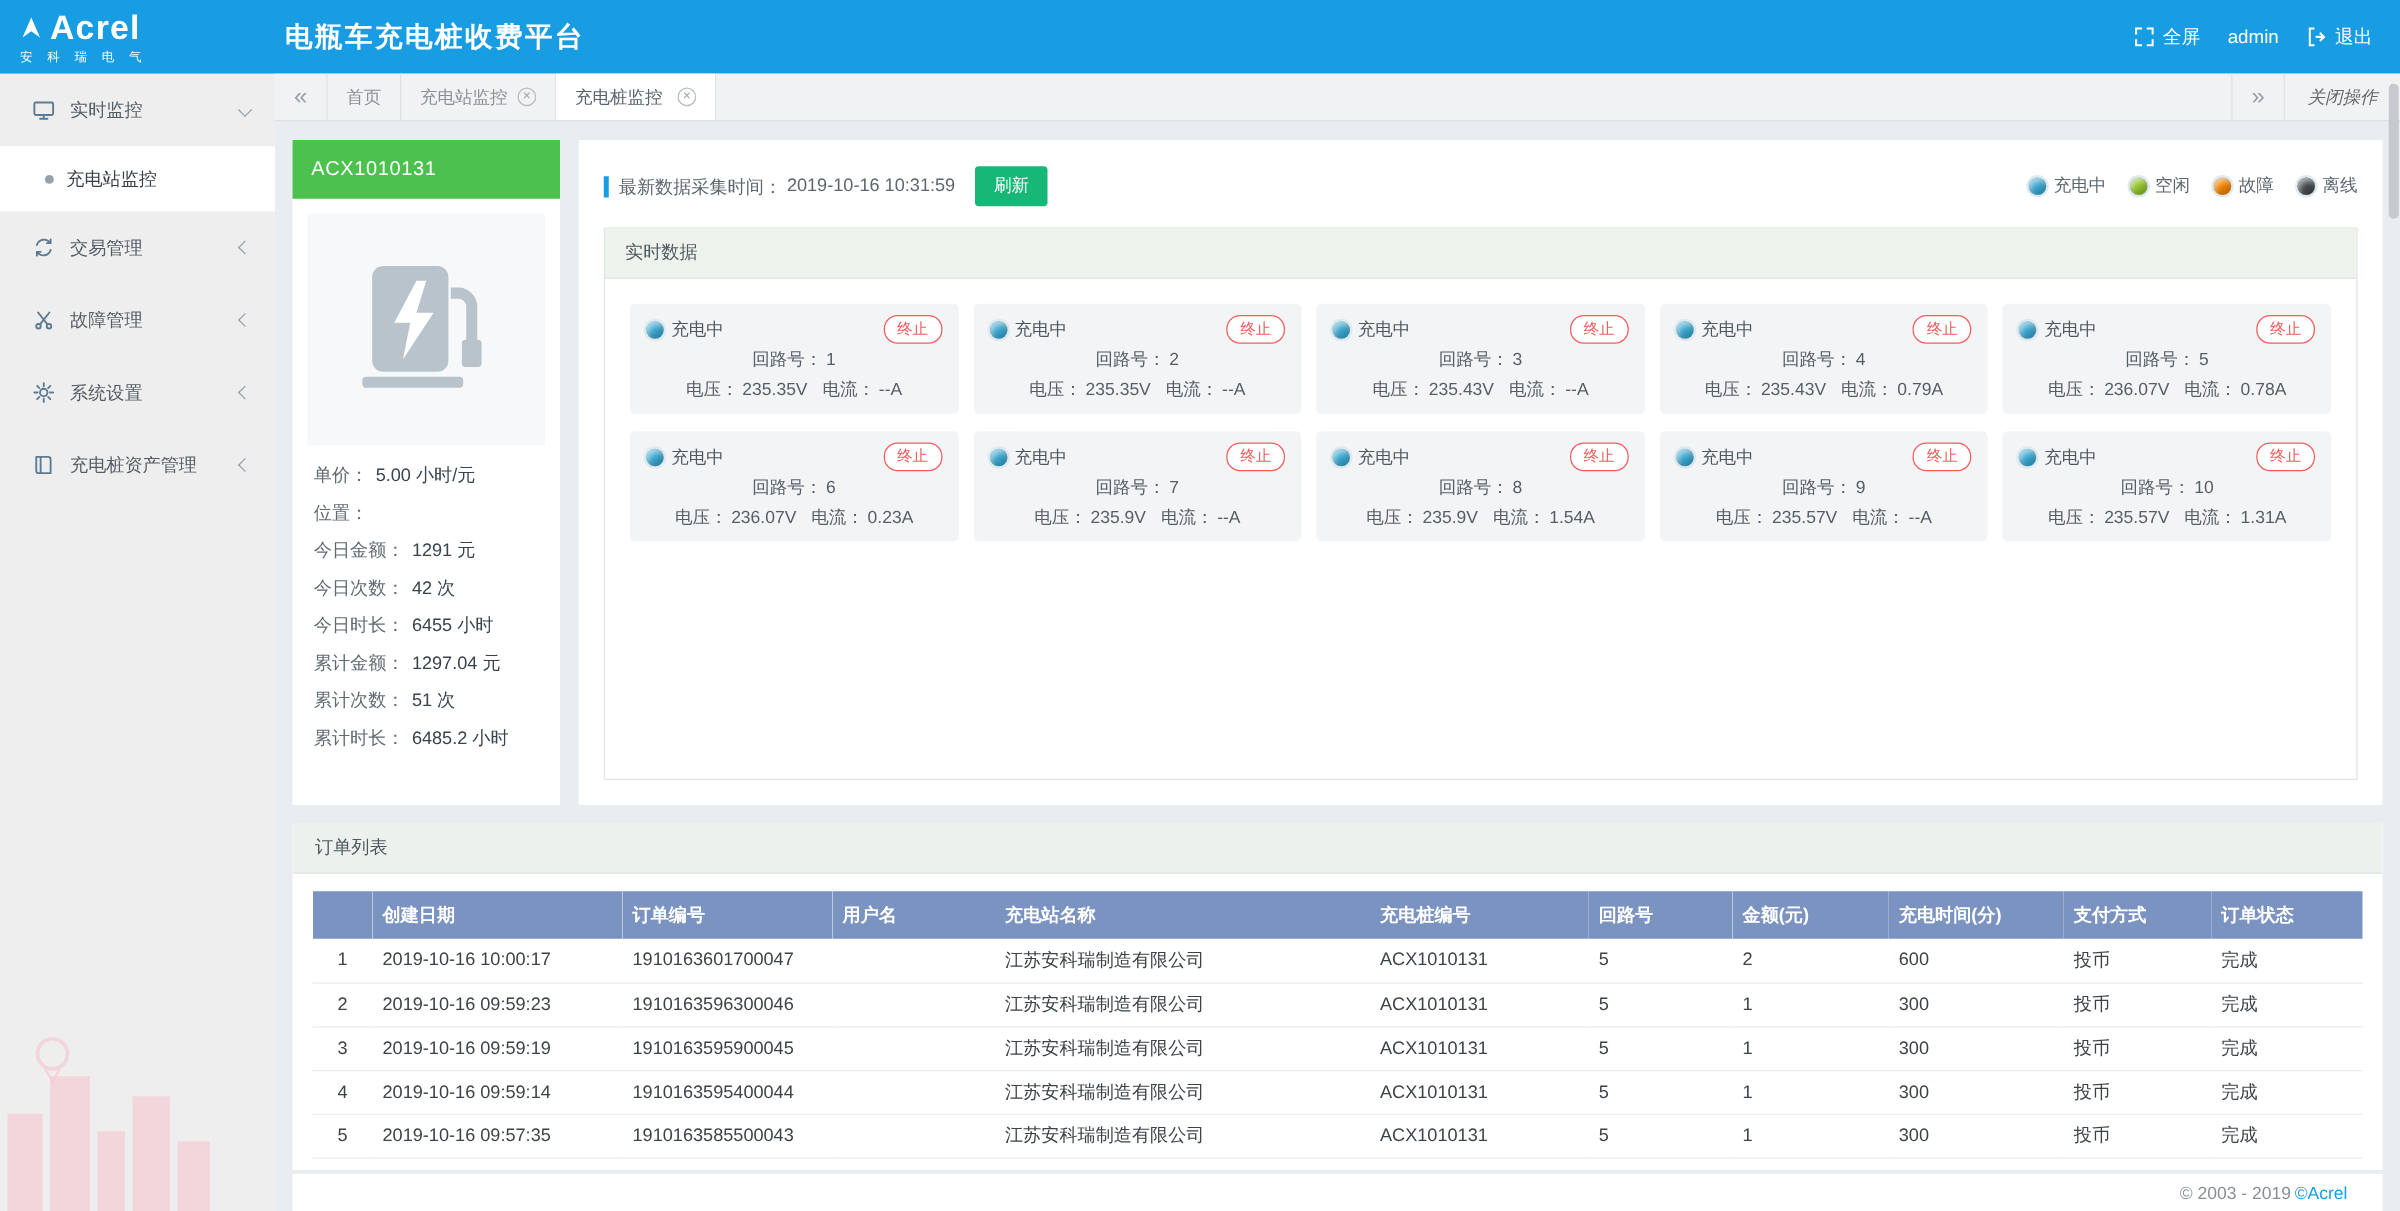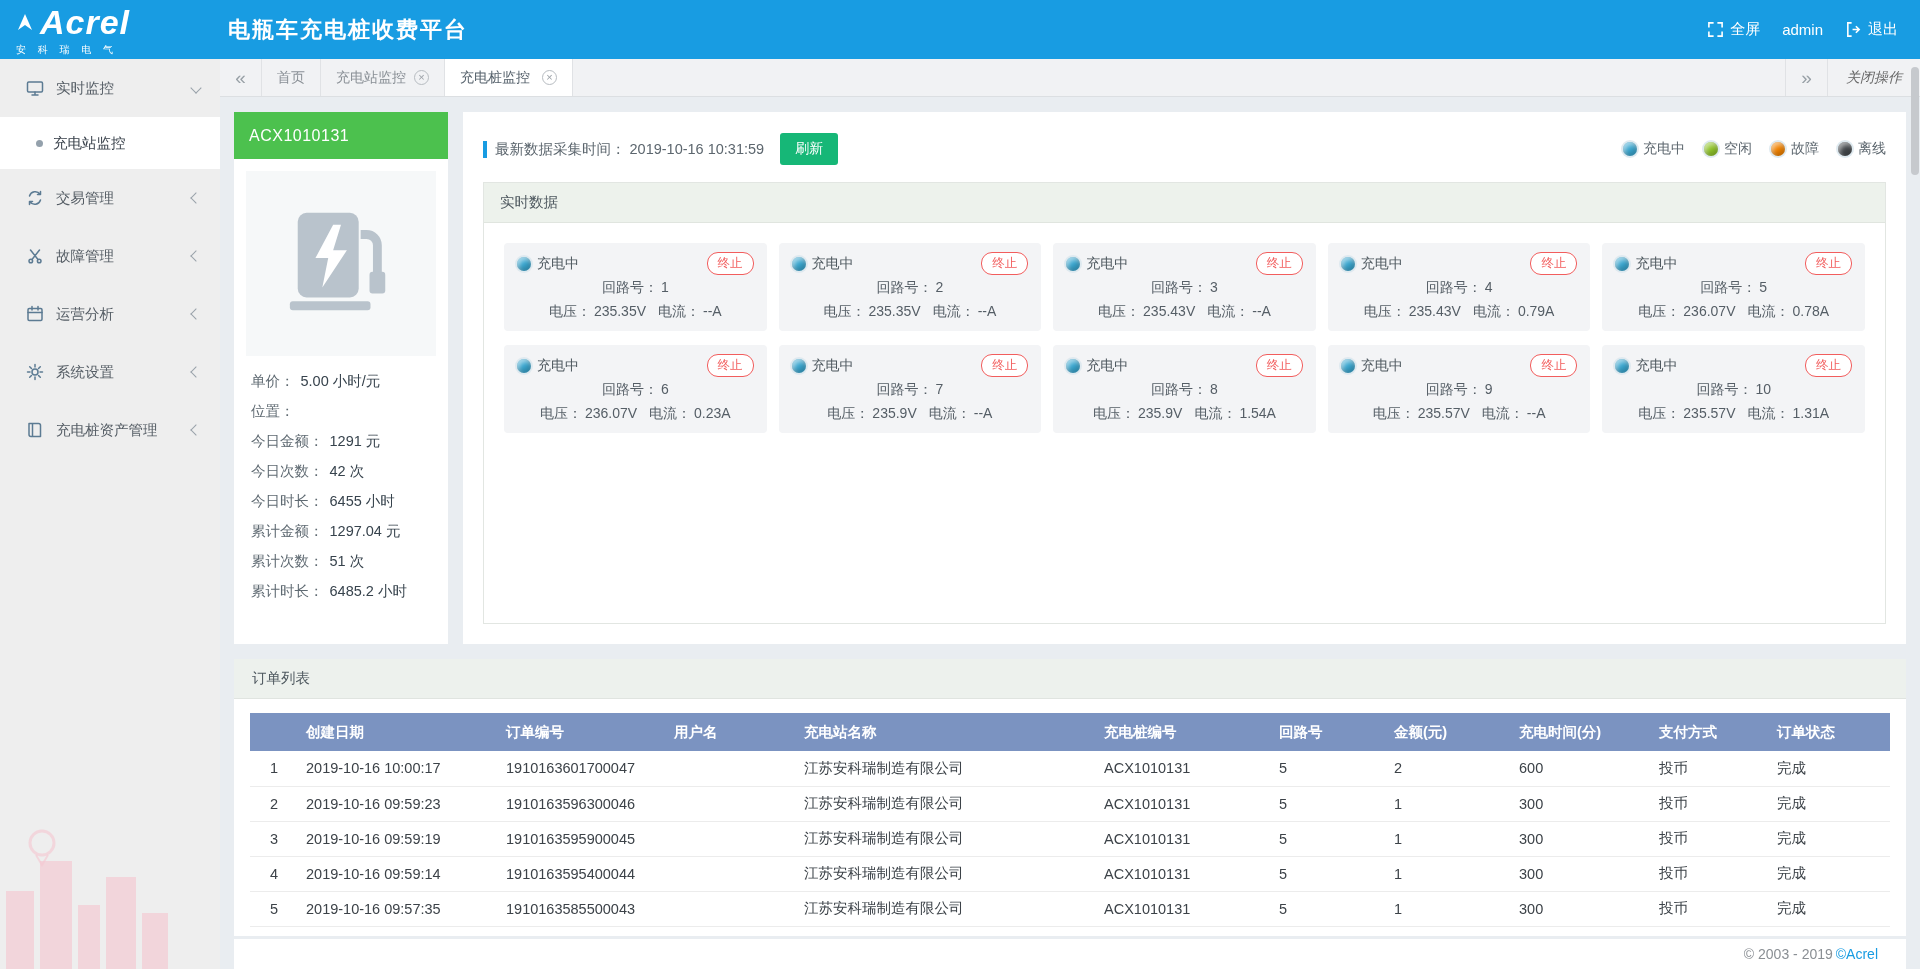--- a/index.html
+++ b/index.html
@@ -9,21 +9,21 @@
     background:#e9edf1; color:#555;
   }
   .app { width:1920px; height:969px; position:relative; }
 
   
   .topbar {
     height:59px; background:#189ce2; display:flex; align-items:center; color:#fff;
   }
   .logo { width:222px; padding-left:16px; display:flex; flex-direction:column; justify-content:center; }
   .logo-row { display:flex; align-items:center; gap:6px; }
-  .logo-text { font-size:34px; font-weight:bold; font-style:italic; letter-spacing:1px; }
+  .logo-text { font-size:27px; font-weight:bold; letter-spacing:1px; }
   .logo-sub { font-size:10px; letter-spacing:4.5px; margin-top:1px; }
   .app-title { font-size:22px; font-weight:bold; letter-spacing:2px; margin-left:6px; }
   .topbar-right { margin-left:auto; display:flex; align-items:center; gap:22px; padding-right:22px; font-size:15px;text-align:right; }
   .top-link { display:flex; align-items:center; gap:6px; cursor:pointer; }
 
   
   .shell { display:flex; height:910px; }
 
   
   .sidebar { width:220px; background:#eeeeee; position:relative; overflow:hidden; flex:none; }
@@ -158,28 +158,20 @@
         <span>交易管理</span>
         <i class="chev left"></i>
       </div>
       <div class="menu-item">
         <svg width="18" height="18" viewBox="0 0 18 18" fill="none" stroke="#5c7b93" stroke-width="1.5" stroke-linecap="round">
             <path d="M4.5 3l7.5 9.5M13.5 3L6 12.5"></path>
             <circle cx="4.8" cy="14" r="1.8"></circle>
             <circle cx="13.2" cy="14" r="1.8"></circle>
           </svg>
         <span>故障管理</span>
-        <i class="chev left"></i>
-      </div>
-      <div class="menu-item">
-        <svg width="18" height="18" viewBox="0 0 18 18" fill="none" stroke="#5c7b93" stroke-width="1.5" stroke-linecap="round">
-            <rect x="2" y="3.5" width="14" height="12" rx="1.2"></rect>
-            <path d="M2 7.5h14M6 1.5v3.5M12 1.5v3.5"></path>
-          </svg>
-        <span>运营分析</span>
         <i class="chev left"></i>
       </div>
       <div class="menu-item">
         <svg width="18" height="18" viewBox="0 0 18 18" fill="none" stroke="#5c7b93" stroke-width="1.5" stroke-linecap="round">
             <circle cx="9" cy="9" r="3"></circle>
             <path d="M9 1.5v2.5M9 14v2.5M1.5 9H4M14 9h2.5M3.7 3.7l1.8 1.8M12.5 12.5l1.8 1.8M14.3 3.7l-1.8 1.8M5.5 12.5l-1.8 1.8"></path>
           </svg>
         <span>系统设置</span>
         <i class="chev left"></i>
       </div>

